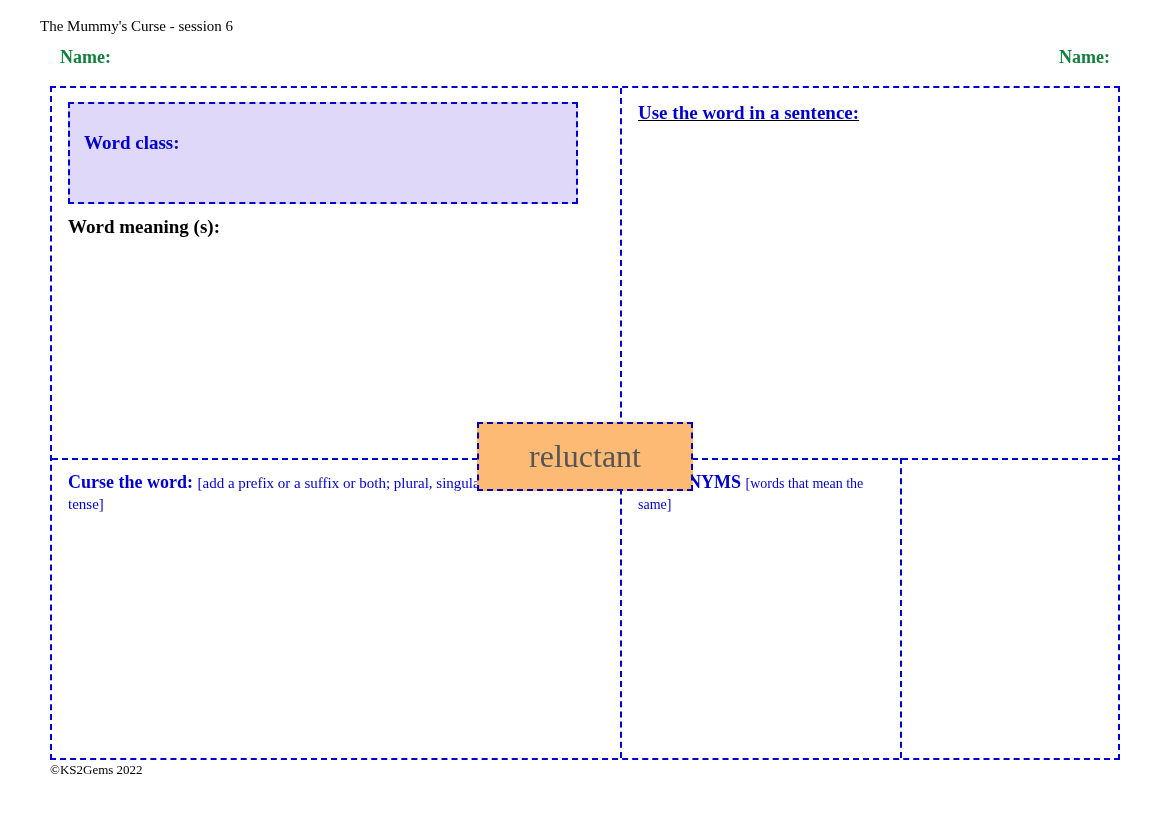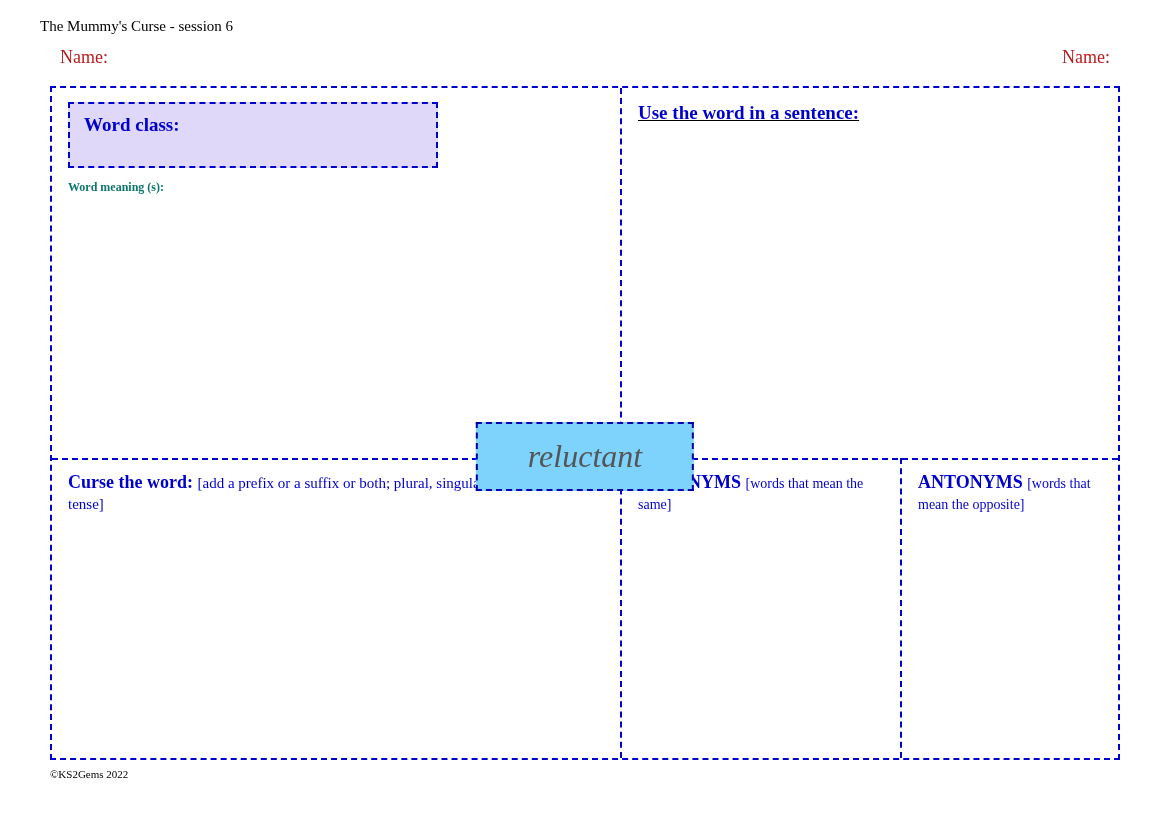--- a/index.html
+++ b/index.html
@@ -41,23 +41,23 @@
     }
 
     .name-date-row {
       display: flex;
       justify-content: space-between;
       padding: 8px 20px;
       margin-bottom: 10px;
     }
 
     .name-label, .date-label {
-      color: #b91c1c;
+      color: #15803d;
       font-size: 18px;
-      font-weight: normal;
+      font-weight: bold;
     }
 
     .outer-border {
       border: 2px dashed #0000cc;
       margin: 0 10px;
       position: relative;
     }
 
     
     .top-section {
@@ -69,36 +69,36 @@
       flex: 0 0 570px;
       border-right: 2px dashed #0000cc;
       padding: 14px 16px 0 16px;
       position: relative;
       min-height: 370px;
     }
 
     .word-class-box {
       border: 2px dashed #0000cc;
       background: #e0d8f8;
-      padding: 10px 14px;
+      padding: 28px 14px;
       margin-bottom: 12px;
       display: inline-block;
-      width: 370px;
+      width: 510px;
       min-height: 48px;
     }
 
     .word-class-label {
       color: #0000cc;
       font-size: 19px;
       font-weight: bold;
     }
 
     .word-meaning-label {
-      color: #0f766e;
-      font-size: 12px;
+      color: #000000;
+      font-size: 19px;
       font-weight: bold;
       margin-bottom: 8px;
       display: block;
     }
 
     .right-panel {
       flex: 1;
       padding: 14px 16px;
       min-height: 370px;
       text-decoration: underline;
@@ -114,25 +114,24 @@
     .center-word-container {
       display: flex;
       justify-content: center;
       align-items: center;
       margin-top: -2px;
       position: relative;
     }
 
     .center-word-box {
       border: 2px dashed #0000aa;
-      background: #7dd3fc;
+      background: #fdba74;
       padding: 14px 50px;
       font-size: 32px;
       color: #555;
-      font-style: italic;
       text-align: center;
       position: absolute;
       top: -36px;
       left: 50%;
       transform: translateX(-50%);
       z-index: 10;
       white-space: nowrap;
     }
 
     
@@ -174,23 +173,23 @@
       font-size: 18px;
       font-weight: bold;
     }
 
     .synonyms-label .normal-text, .antonyms-label .normal-text {
       font-weight: normal;
       font-size: 14px;
     }
 
     .footer {
-      margin-top: 8px;
+      margin-top: 2px;
       padding-left: 10px;
-      font-size: 11px;
+      font-size: 13px;
       color: #000;
     }
 
     
     .word-class-content {
       min-height: 20px;
     }
   </style>
 </head>
 <body>
@@ -233,24 +232,19 @@
         <span>Curse the word:</span>&nbsp;<span class="bracket-text">[add a prefix or a suffix or both; plural, singular; change the verb tense]</span>
       </span>
     </div>
 
     <div class="synonyms-panel">
       <span class="synonyms-label">
         <span>SYNONYMS</span>&nbsp;<span class="normal-text">[words that mean the same]</span>
       </span>
     </div>
 
-    <div class="antonyms-panel">
-      <span class="antonyms-label">
-        <span>ANTONYMS</span>&nbsp;<span class="normal-text">[words that mean the opposite]</span>
-      </span>
-    </div>
   </div>
 
 </div>
 
 <div class="footer">
   <span>©KS2Gems 2022</span>
 </div>
 
 </body></html>

